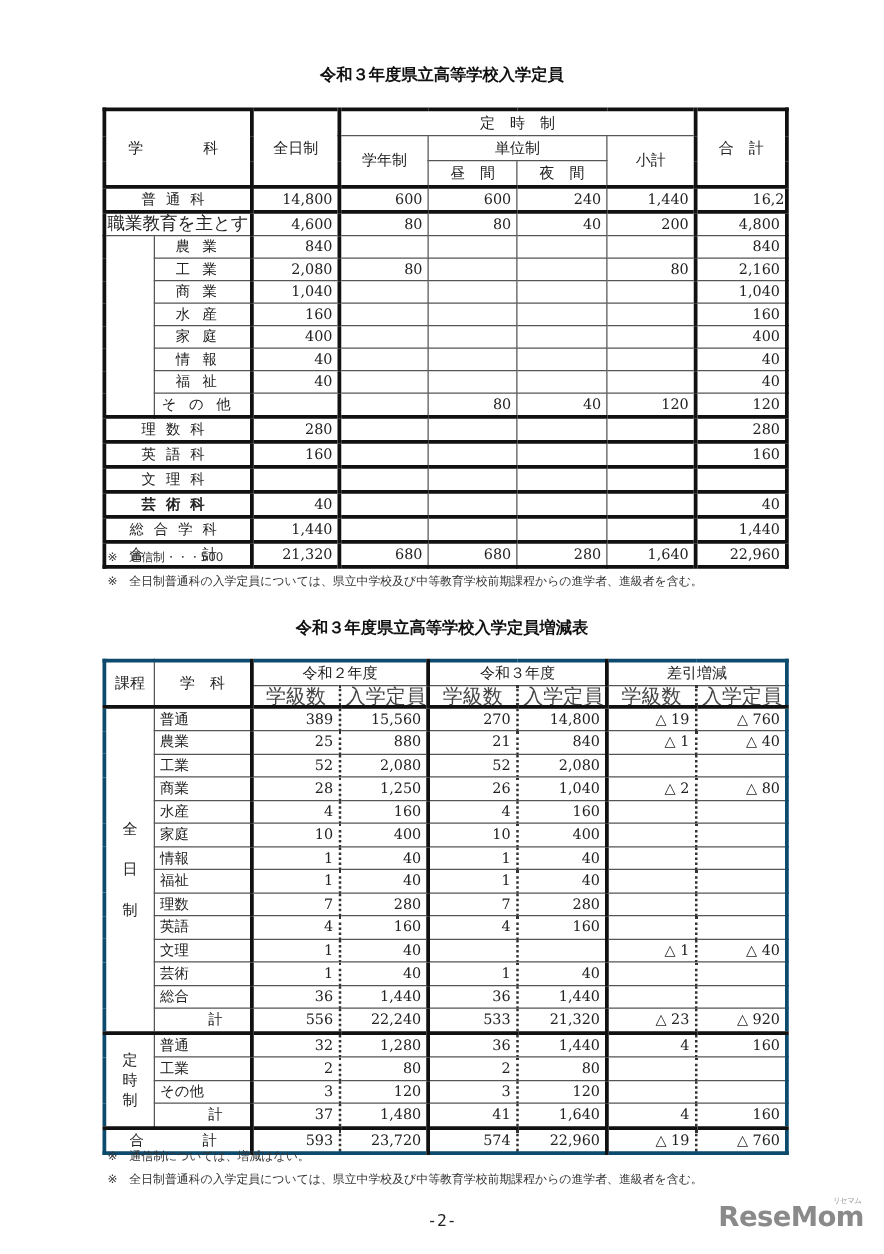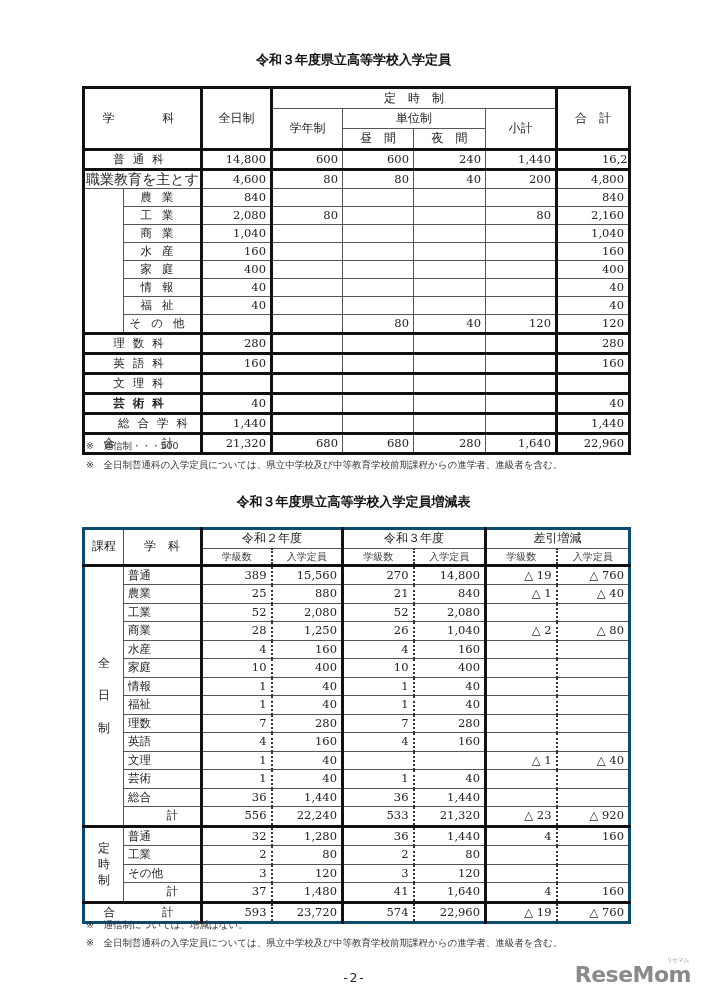--- a/index.html
+++ b/index.html
@@ -29,21 +29,21 @@
   #t1 td.subj { letter-spacing:8px; }
   #t1 td.small { font-size:14px; padding:0 1px; letter-spacing:0;margin-top:24px; }
   #t1 td.indent-blank { border-top:none; border-bottom:none; border-left:1px solid #555; }
 
   
   #t2 { left:82px; top:527px; width:546px; border:3px solid #0c4a6e; }
   #t2 td { border:1px solid #555; height:17.5px; line-height:17.5px; }
   #t2 .dot-r { border-right:2px dotted #333; }
   #t2 .thick-r { border-right:3px solid #111; }
   #t2 .hdr1 td { font-size:12px; }
-  #t2 .hdr2 td { font-size:10px; height:15px; line-height:15px; color:#444; }
+  #t2 .hdr2 td { font-size:16px; height:15px; line-height:15px; color:#444; }
   #t2 .vert { line-height:1.35; vertical-align:middle; font-size:12px; white-space:normal; }
 </style>
 </head>
 <body>
 
 <div class="title" style="top:51px;">令和３年度県立高等学校入学定員</div>
 
 <table id="t1">
   <colgroup>
     <col style="width:40px">
@@ -192,21 +192,21 @@
       <tr>
         <td colspan="2" class="ctr thick-r subj" style="border-top: 3px solid rgb(17, 17, 17); font-weight: bold;">芸術科</td>
         <td class="num thick-r" style="border-top: 3px solid rgb(17, 17, 17);">40</td>
         <td class="num" style="border-top: 3px solid rgb(17, 17, 17);"></td>
         <td class="num" style="border-top: 3px solid rgb(17, 17, 17);"></td>
         <td class="num" style="border-top: 3px solid rgb(17, 17, 17);"></td>
         <td class="num thick-r" style="border-top: 3px solid rgb(17, 17, 17);"></td>
         <td class="num" style="border-top: 3px solid rgb(17, 17, 17);">40</td>
       </tr>
       <tr>
-        <td colspan="2" class="ctr thick-r subj" style="border-top: 3px solid rgb(17, 17, 17); text-align: right;">総合学科</td>
+        <td colspan="2" class="ctr thick-r subj" style="border-top: 3px solid rgb(17, 17, 17);">総合学科</td>
         <td class="num thick-r" style="border-top: 3px solid rgb(17, 17, 17);">1,440</td>
         <td class="num" style="border-top: 3px solid rgb(17, 17, 17);"></td>
         <td class="num" style="border-top: 3px solid rgb(17, 17, 17);"></td>
         <td class="num" style="border-top: 3px solid rgb(17, 17, 17);"></td>
         <td class="num thick-r" style="border-top: 3px solid rgb(17, 17, 17);"></td>
         <td class="num" style="border-top: 3px solid rgb(17, 17, 17);">1,440</td>
       </tr>
       <tr>
         <td colspan="2" class="ctr thick-r subj" style="border-top: 3px solid rgb(17, 17, 17);">合　　計</td>
         <td class="num thick-r" style="border-top: 3px solid rgb(17, 17, 17);">21,320</td>

